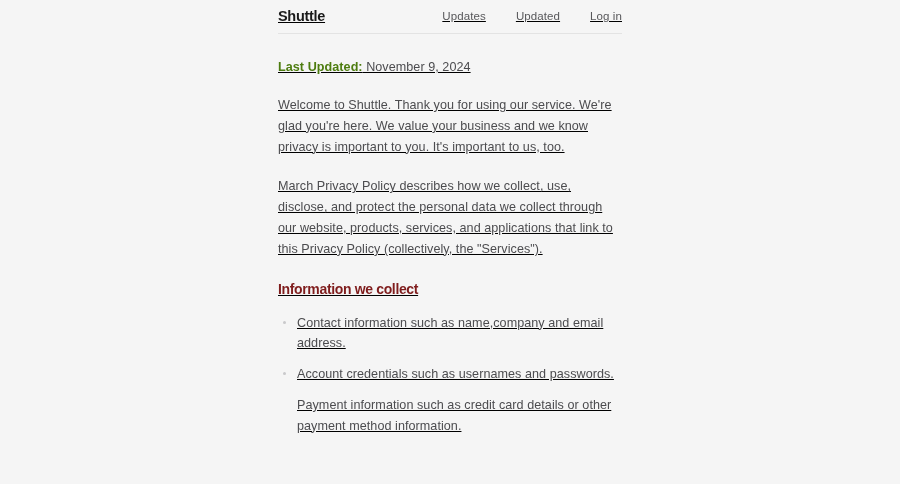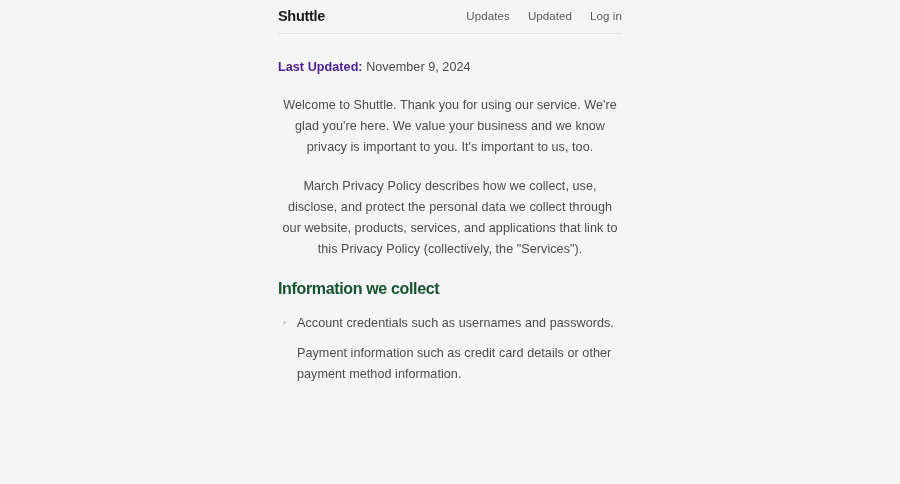--- a/index.html
+++ b/index.html
@@ -15,20 +15,21 @@
     font-family: "Liberation Sans", sans-serif;
     overflow: hidden;
     -webkit-font-smoothing: antialiased;
   }
 
   .page {
     width: 900px;
     height: 484px;
     position: relative;
     background: #f5f5f5;
+    text-decoration: underline;
   }
 
   
   .site-header {
     width: 344px;
     margin: 0 auto;
     padding-top: 7px;
     display: flex;
     align-items: center;
     justify-content: space-between;
@@ -42,21 +43,21 @@
     color: #1a1a1a;
     letter-spacing: -0.3px;
     line-height: 18px;
     text-decoration: none;
     display: inline-block;
   }
 
   .nav {
     display: flex;
     align-items: center;
-    gap: 18px;
+    gap: 30px;
   }
 
   .nav-link {
     font-size: 11.5px;
     color: #58585b;
     text-decoration: none;
     letter-spacing: 0.1px;
     line-height: 16px;
     white-space: nowrap;
   }
@@ -71,36 +72,35 @@
   .meta-line {
     font-size: 12.6px;
     color: #4c4c4f;
     line-height: 20px;
     margin: 0 0 18px 0;
     letter-spacing: 0.05px;
   }
 
   .meta-label {
     font-weight: bold;
-    color: #4c1d95;
+    color: #4d7c0f;
   }
 
   .para {
     font-size: 12.6px;
     color: #4c4c4f;
     line-height: 20.8px;
     margin: 0 0 19px 0;
     letter-spacing: 0.05px;
-    text-align: center;
   }
 
   .section-heading {
-    font-size: 16px;
+    font-size: 14px;
     font-weight: bold;
-    color: #14532d;
+    color: #7f1d1d;
     letter-spacing: -0.35px;
     line-height: 20px;
     margin: 0 0 14px 0;
   }
 
   .bullet-list {
     list-style: none;
     margin: 2px 0 0 0;
     padding: 0;
   }
@@ -146,20 +146,24 @@
     <p class="para">Welcome to Shuttle. Thank you for using our service. We're glad you're here. We value your business and we know privacy is important to you. It's important to us, too.</p>
 
     <p class="para">March Privacy Policy describes how we collect, use, disclose, and protect the personal data we collect through our website, products, services, and applications that link to this Privacy Policy (collectively, the "Services").</p>
 
     <h2 class="section-heading">Information we collect</h2>
 
 
     <ul class="bullet-list">
       <li class="bullet-item">
         <span class="bullet-dot"></span>
+        <span>Contact information such as name,company and email address.</span>
+      </li>
+      <li class="bullet-item">
+        <span class="bullet-dot"></span>
         <span>Account credentials such as usernames and passwords.</span>
       </li>
       <li class="bullet-item">
         
         <span>Payment information such as credit card details or other payment method information.</span>
       </li>
 
     </ul>
 
   </main>

